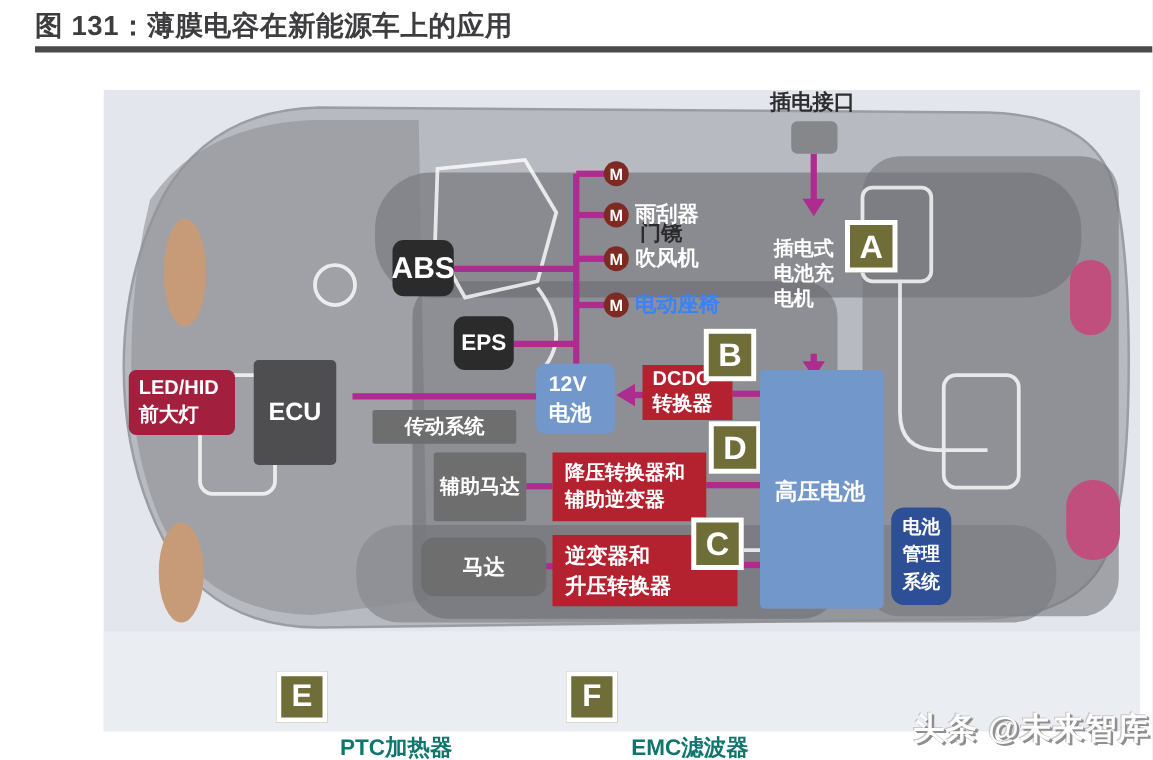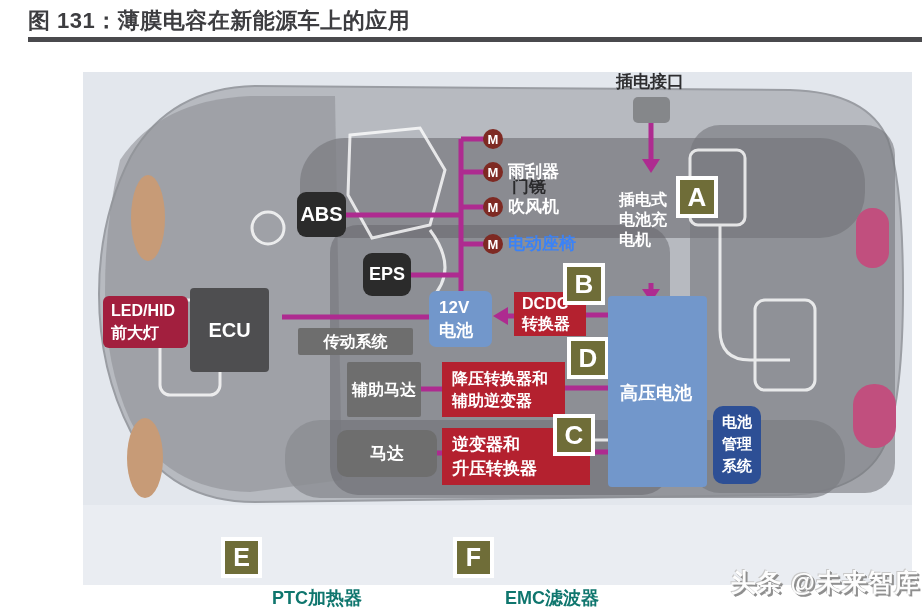--- a/index.html
+++ b/index.html
@@ -27,23 +27,23 @@
   .redbox{background:#b4212f;}
   .bluebox{background:#7297cb;}
 
   #plug-port-label{left:616px;top:70px;width:110px;font-size:17px;font-weight:bold;color:#2e2e30;}
   #plug-port{left:633px;top:97px;width:37px;height:26px;background:#85878a;border-radius:5px;}
   #charger-box{left:612px;top:172px;width:65px;height:111px;font-size:16px;padding:18px 0 0 7px;line-height:20px;}
   #badge-a{left:676px;top:176px;}
   #badge-b{left:563px;top:263px;}
   #badge-d{left:567px;top:337px;}
   #badge-c{left:553px;top:414px;}
-  #abs-box{left:297px;top:192px;width:49px;height:45px;font-size:20px;}
+  #abs-box{left:314px;top:192px;width:49px;height:45px;font-size:24px;}
   #eps-box{left:363px;top:253px;width:48px;height:43px;font-size:18px;}
-  #ecu-box{left:190px;top:288px;width:79px;height:84px;background:#4e4e50;font-size:20px;border-radius:4px;}
+  #ecu-box{left:203px;top:288px;width:66px;height:84px;background:#4e4e50;font-size:20px;border-radius:4px;}
   #headlight-box{left:103px;top:296px;width:85px;height:52px;background:#a21f3e;border-radius:6px;
                  font-size:16px;padding:4px 0 0 8px;line-height:22px;}
   #battery-12v-box{left:429px;top:291px;width:63px;height:56px;border-radius:7px;
                    font-size:17px;padding:5px 0 0 10px;line-height:23px;}
   #dcdc-box{left:514px;top:292px;width:72px;height:44px;font-size:16px;padding:2px 0 0 8px;line-height:20px;}
   #hv-battery-box{left:608px;top:296px;width:99px;height:191px;border-radius:4px;font-size:18px;
                   padding:86px 0 12px 12px;}
   #bms-box{left:713px;top:406px;width:48px;height:78px;background:#2d4f95;border-radius:10px;
            font-size:15px;line-height:22px;padding-top:5px;text-align:center;}
   #transmission-box{left:298px;top:328px;width:115px;height:27px;font-size:16px;border-radius:2px;}

